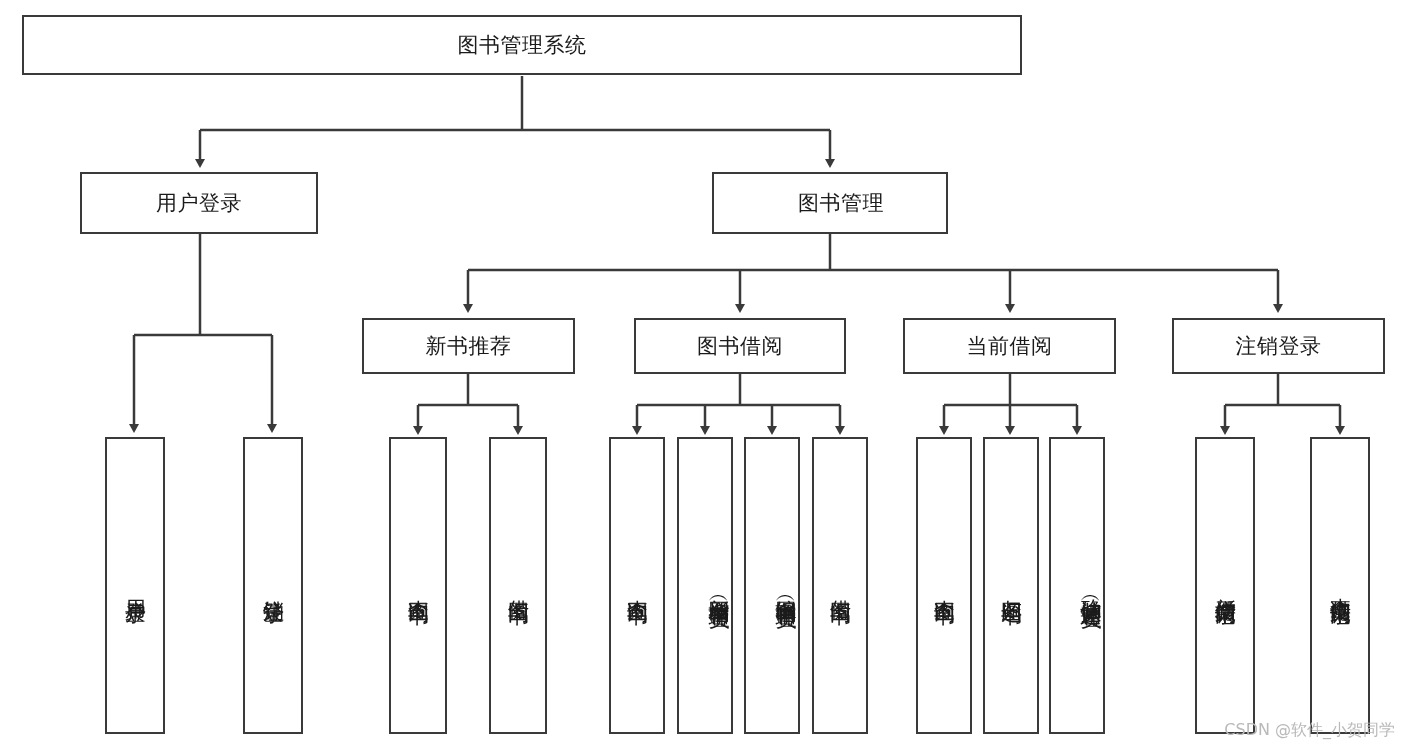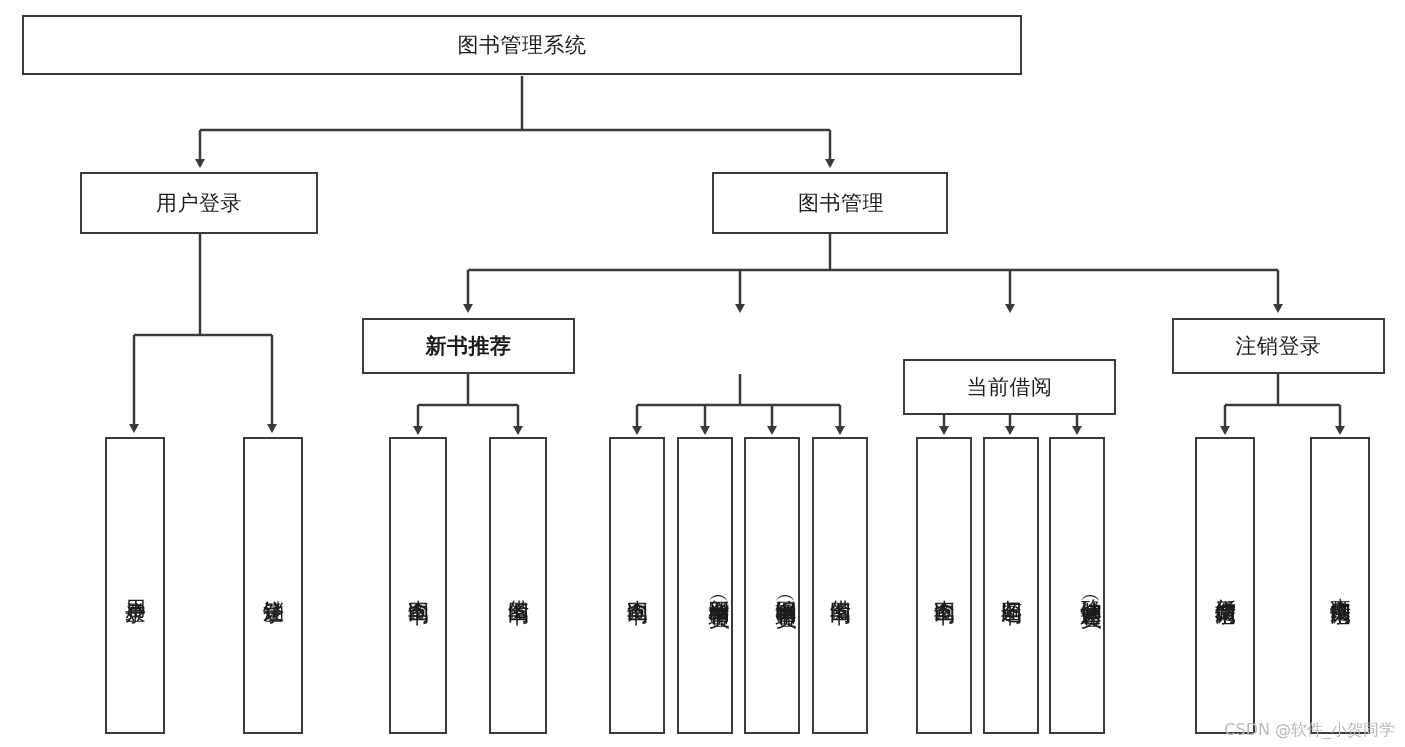--- a/index.html
+++ b/index.html
@@ -123,24 +123,27 @@
     <span class="label">图书管理系统</span>
   </div>
 
   <div class="node horiz" style="left:80px; top:172px; width:238px; height:62px;">
     <span class="label">用户登录</span>
   </div>
   <div class="node horiz" style="left:712px; top:172px; width:236px; height:62px;padding-left:22px;">
     <span class="label">图书管理</span>
   </div>
 
-  <div class="node horiz" style="left:362px; top:318px; width:213px; height:56px;font-weight:bold;">
+  <div class="node horiz" style="left:362px; top:318px; width:213px; height:56px;">
     <span class="label">新书推荐</span>
   </div>
-  <div class="node horiz" style="left:903px; top:318px; width:213px; height:56px;margin-top:41px;">
+  <div class="node horiz" style="left:634px; top:318px; width:212px; height:56px;">
+    <span class="label">图书借阅</span>
+  </div>
+  <div class="node horiz" style="left:903px; top:318px; width:213px; height:56px;">
     <span class="label">当前借阅</span>
   </div>
   <div class="node horiz" style="left:1172px; top:318px; width:213px; height:56px;">
     <span class="label">注销登录</span>
   </div>
 
   <div class="node vert midalign" style="left:105px; top:437px; width:60px; height:297px;">
     <span class="label">用户登录</span>
   </div>
   <div class="node vert midalign" style="left:243px; top:437px; width:60px; height:297px;">

